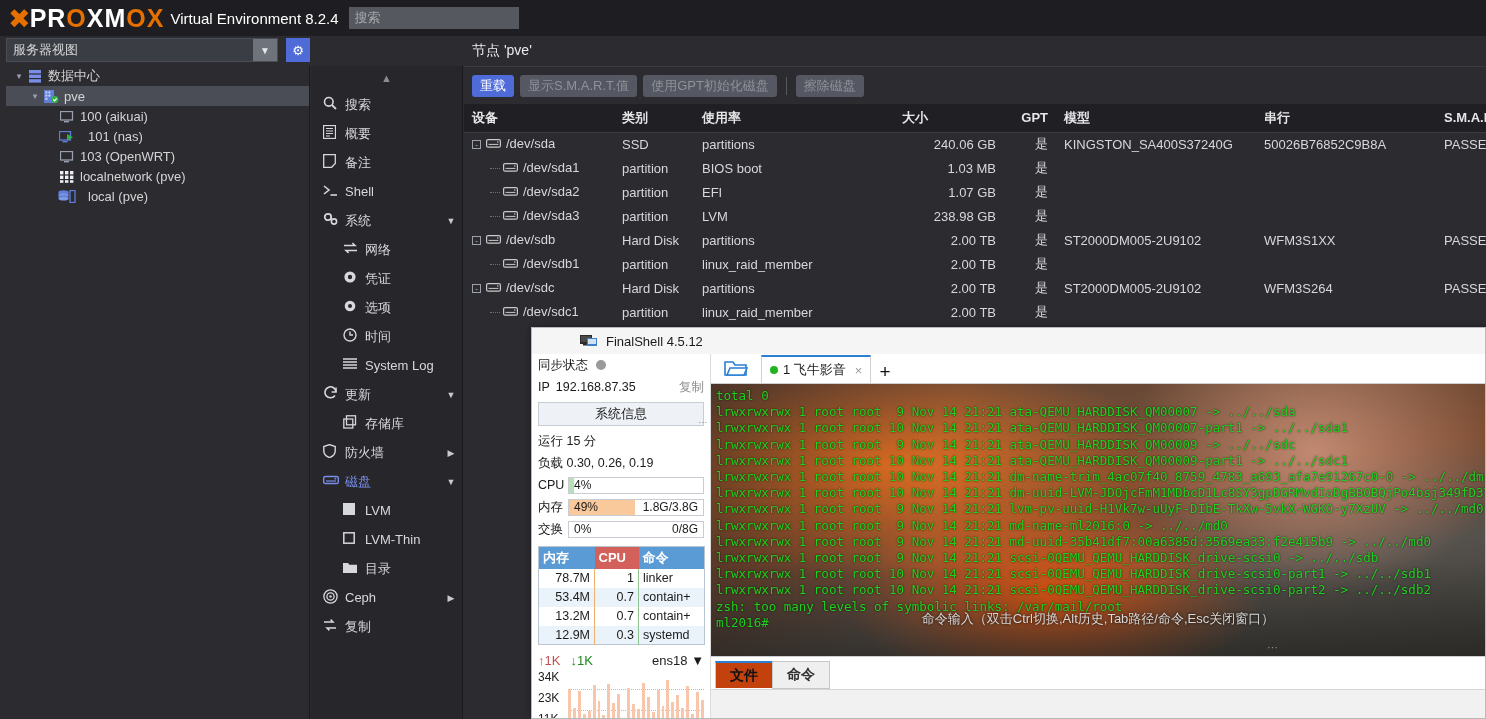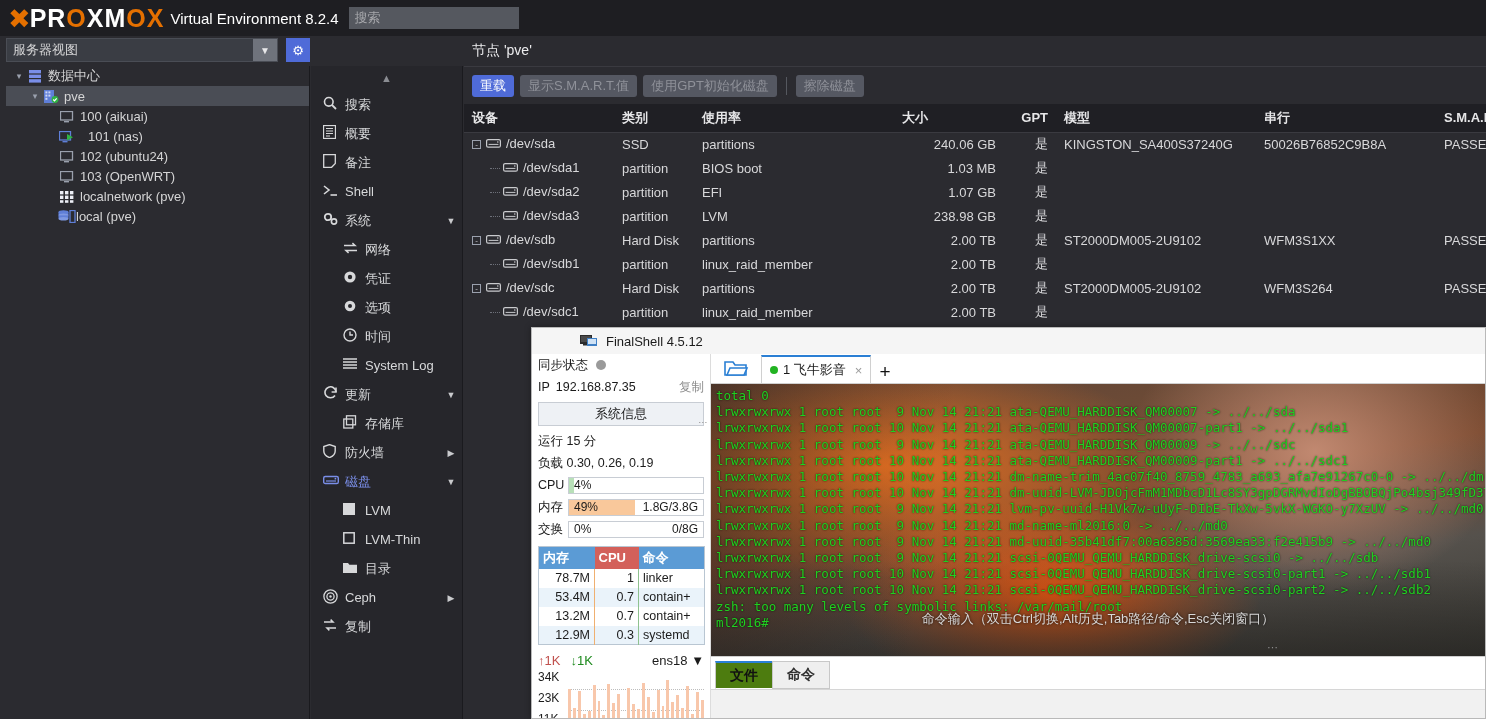--- a/index.html
+++ b/index.html
@@ -187,21 +187,21 @@
   .term-hint {
     position: absolute; left: 0; right: 0; bottom: 28px; text-align: center;
     color: #d8d8d8; font-size: 13px; text-shadow: 0 0 3px rgba(0,0,0,.9);
   }
   .fs-bottom { position: absolute; left: 0; right: 0; bottom: 0; height: 62px; background: #fff;
     border-top: 1px solid #d0d0d0; }
   .fs-btabs { display: flex; align-items: flex-end; height: 32px; padding-left: 4px; }
   .fs-btab { height: 28px; min-width: 58px; display: flex; align-items: center; justify-content: center;
     font-size: 14px; font-weight: bold; border: 1px solid #c8c8c8; background: #efefef;
     color: #333; margin-right: -1px; }
-  .fs-btab.active { background: #4d7c0f; border-top: 2px solid #2a7fd4; border-bottom: 1px solid #fff; color: #111; }
+  .fs-btab.active { background: #c2410c; border-top: 2px solid #2a7fd4; border-bottom: 1px solid #fff; color: #111; }
   .fs-bpane { height: 30px; background: #f1f1f1; border-top: 1px solid #d6d6d6; }
   .drag-dots { position: absolute; right: 205px; bottom: 64px; color: #8d8d8d; font-size: 11px;
     letter-spacing: 2px; }
   .proc-dots { position: absolute; right: 2px; top: 64px; color:#9b9b9b; font-size:9px;
      writing-mode: vertical-rl; letter-spacing:1px; }
 </style>
 </head>
 <body>
 
 <div id="root">
@@ -260,29 +260,20 @@
         </div>
         <div class="tree-row">
           <span style="display:inline-block;width:38px"></span>
           <span class="tw"></span>
           <span class="tico"><svg width="16" height="12" viewBox="0 0 16 12">
               <rect x="0.5" y="0.5" width="11" height="8.5" fill="none" stroke="#5f7fd8" stroke-width="1.3"></rect>
               <rect x="3.5" y="10" width="5" height="1.4" fill="#5f7fd8"></rect>
               <path d="M8 3 l6 3.3 l-6 3.3 Z" fill="#2fb344"></path>
             </svg></span>
           <span style="margin-left:12px">101 (nas)</span>
-        </div>
-        <div class="tree-row">
-          <span style="display:inline-block;width:38px"></span>
-          <span class="tw"></span>
-          <span class="tico"><svg width="14" height="12" viewBox="0 0 14 12">
-              <rect x="0.5" y="0.5" width="12" height="8.5" fill="none" stroke="#9aa0ad" stroke-width="1.3"></rect>
-              <rect x="4" y="10" width="5" height="1.4" fill="#9aa0ad"></rect>
-            </svg></span>
-          <span style="margin-left:4px">102 (ubuntu24)</span>
         </div>
         <div class="tree-row">
           <span style="display:inline-block;width:38px"></span>
           <span class="tw"></span>
           <span class="tico"><svg width="14" height="12" viewBox="0 0 14 12">
               <rect x="0.5" y="0.5" width="12" height="8.5" fill="none" stroke="#9aa0ad" stroke-width="1.3"></rect>
               <rect x="4" y="10" width="5" height="1.4" fill="#9aa0ad"></rect>
             </svg></span>
           <span style="margin-left:4px">103 (OpenWRT)</span>
         </div>
@@ -308,21 +299,21 @@
           <span style="display:inline-block;width:38px"></span>
           <span class="tw"></span>
           <span class="tico"><svg width="18" height="13" viewBox="0 0 18 13">
               <ellipse cx="5.5" cy="2" rx="5" ry="1.8" fill="#5f7fd8"></ellipse>
               <rect x="0.5" y="2" width="10" height="3" fill="#5f7fd8"></rect>
               <ellipse cx="5.5" cy="5.4" rx="5" ry="1.8" fill="#7f99e2"></ellipse>
               <rect x="0.5" y="5.4" width="10" height="3" fill="#5f7fd8"></rect>
               <ellipse cx="5.5" cy="8.8" rx="5" ry="1.8" fill="#7f99e2"></ellipse>
               <rect x="12" y="0.5" width="5" height="12" fill="none" stroke="#5f7fd8" stroke-width="1.3"></rect>
             </svg></span>
-          <span style="margin-left:0">local (pve)</span>
+          <span style="margin-left:12px">local (pve)</span>
         </div>
       </div>
 
     <div class="pve-nav">
       <div class="nav-collapse">▲</div>
       <div id="navlist">
           <div class="nav-item">
             <span class="nav-ic"><svg width="14" height="14" viewBox="0 0 14 14">
                 <circle cx="5.8" cy="5.8" r="4.3" fill="none" stroke="currentColor" stroke-width="1.6"></circle>
                 <line x1="9" y1="9" x2="13" y2="13" stroke="currentColor" stroke-width="1.8"></line>

